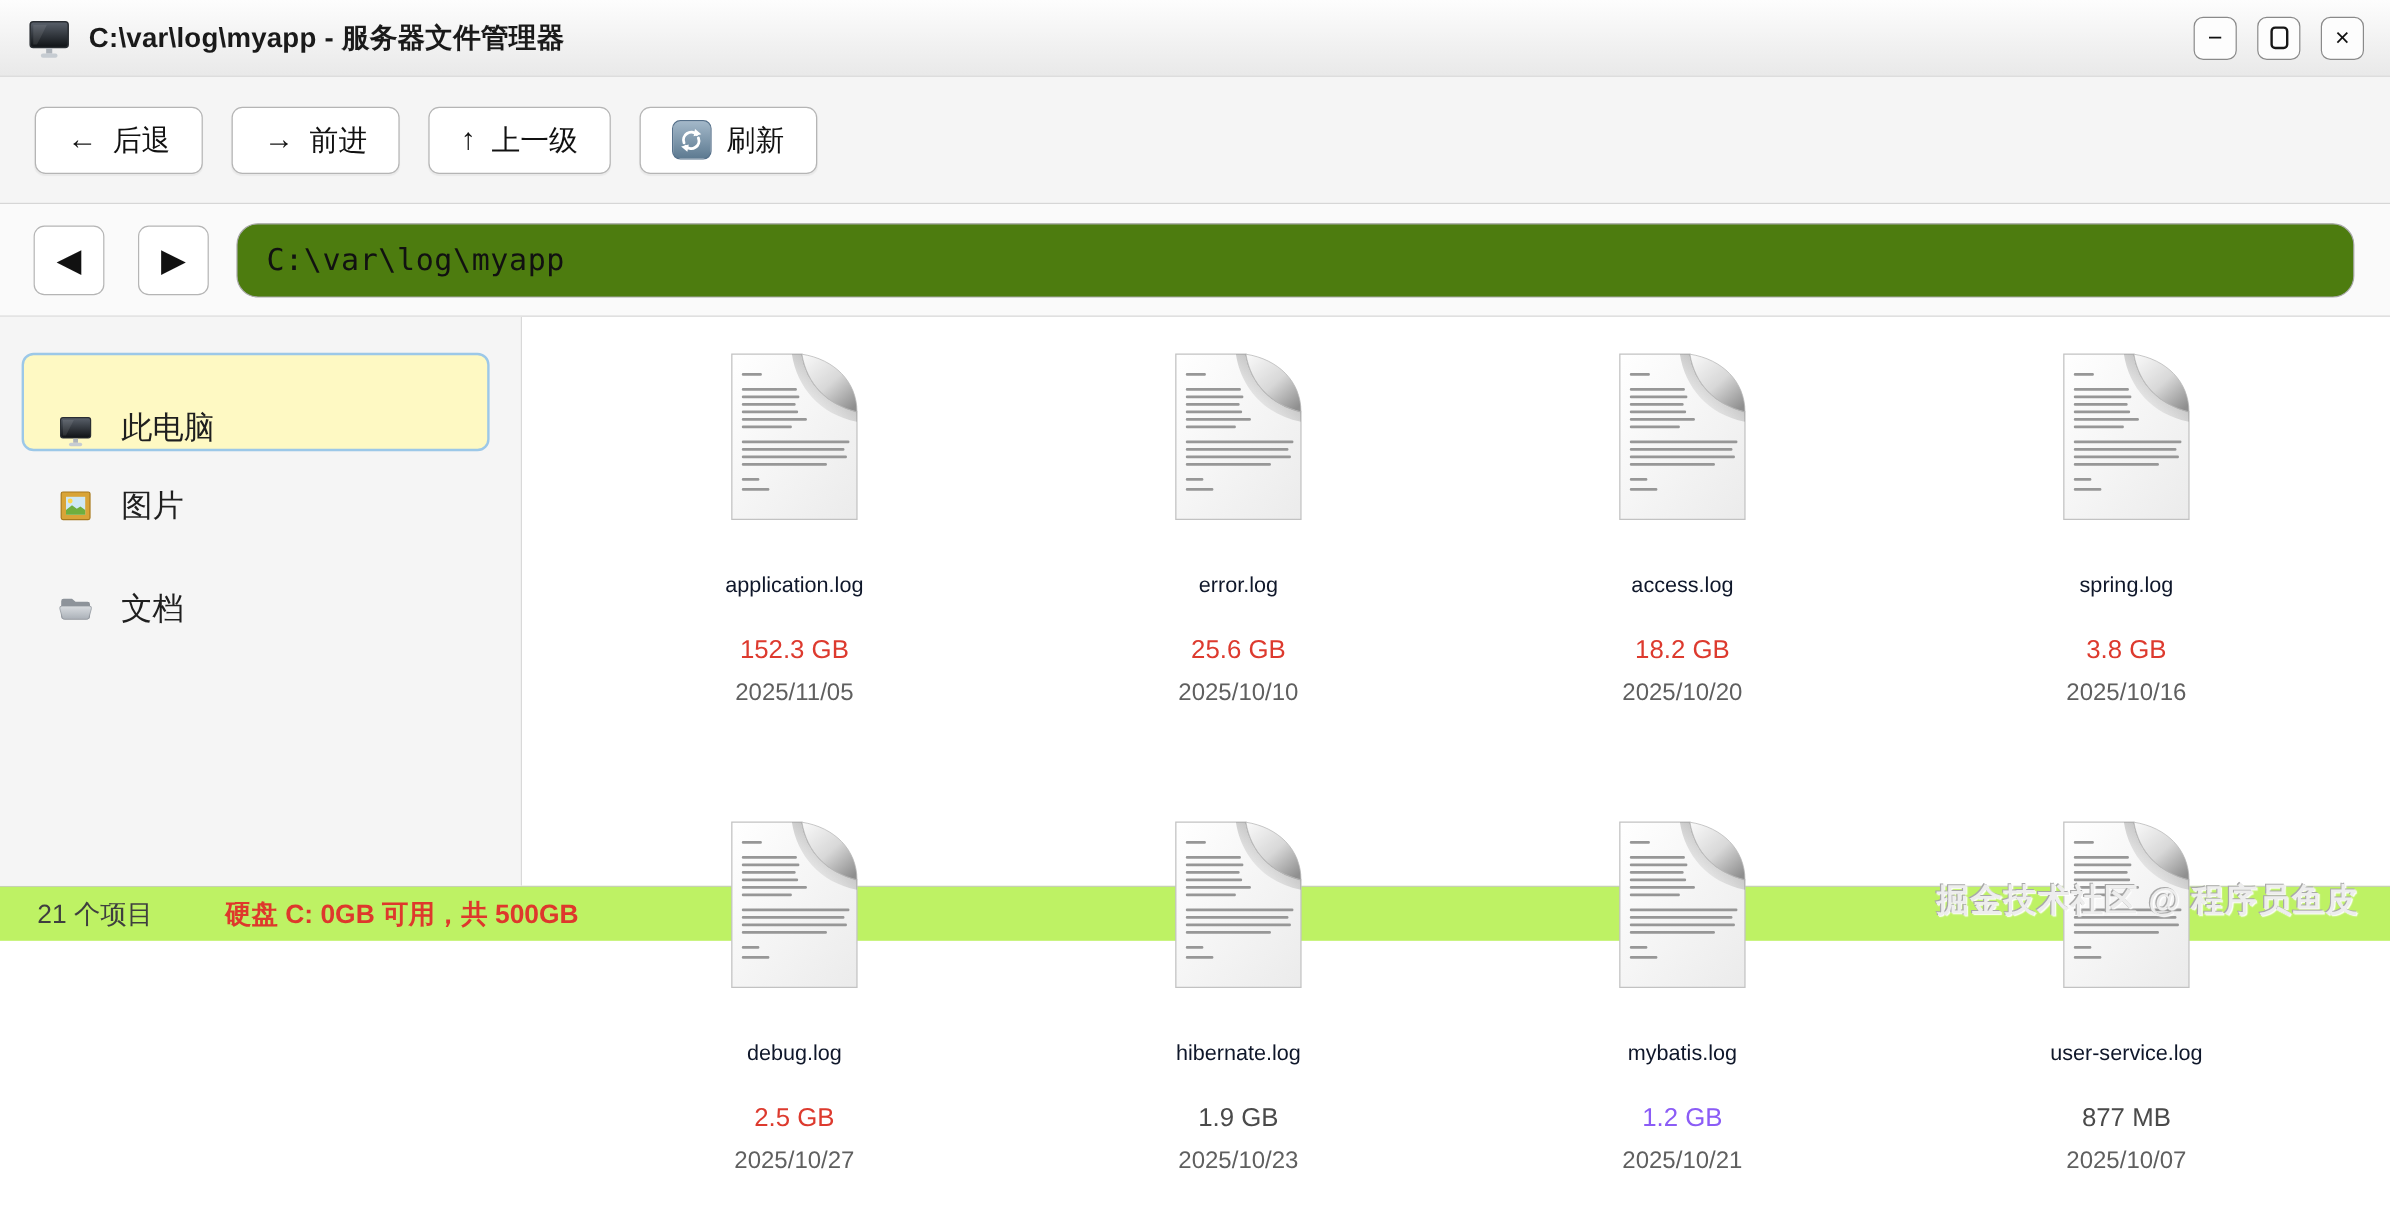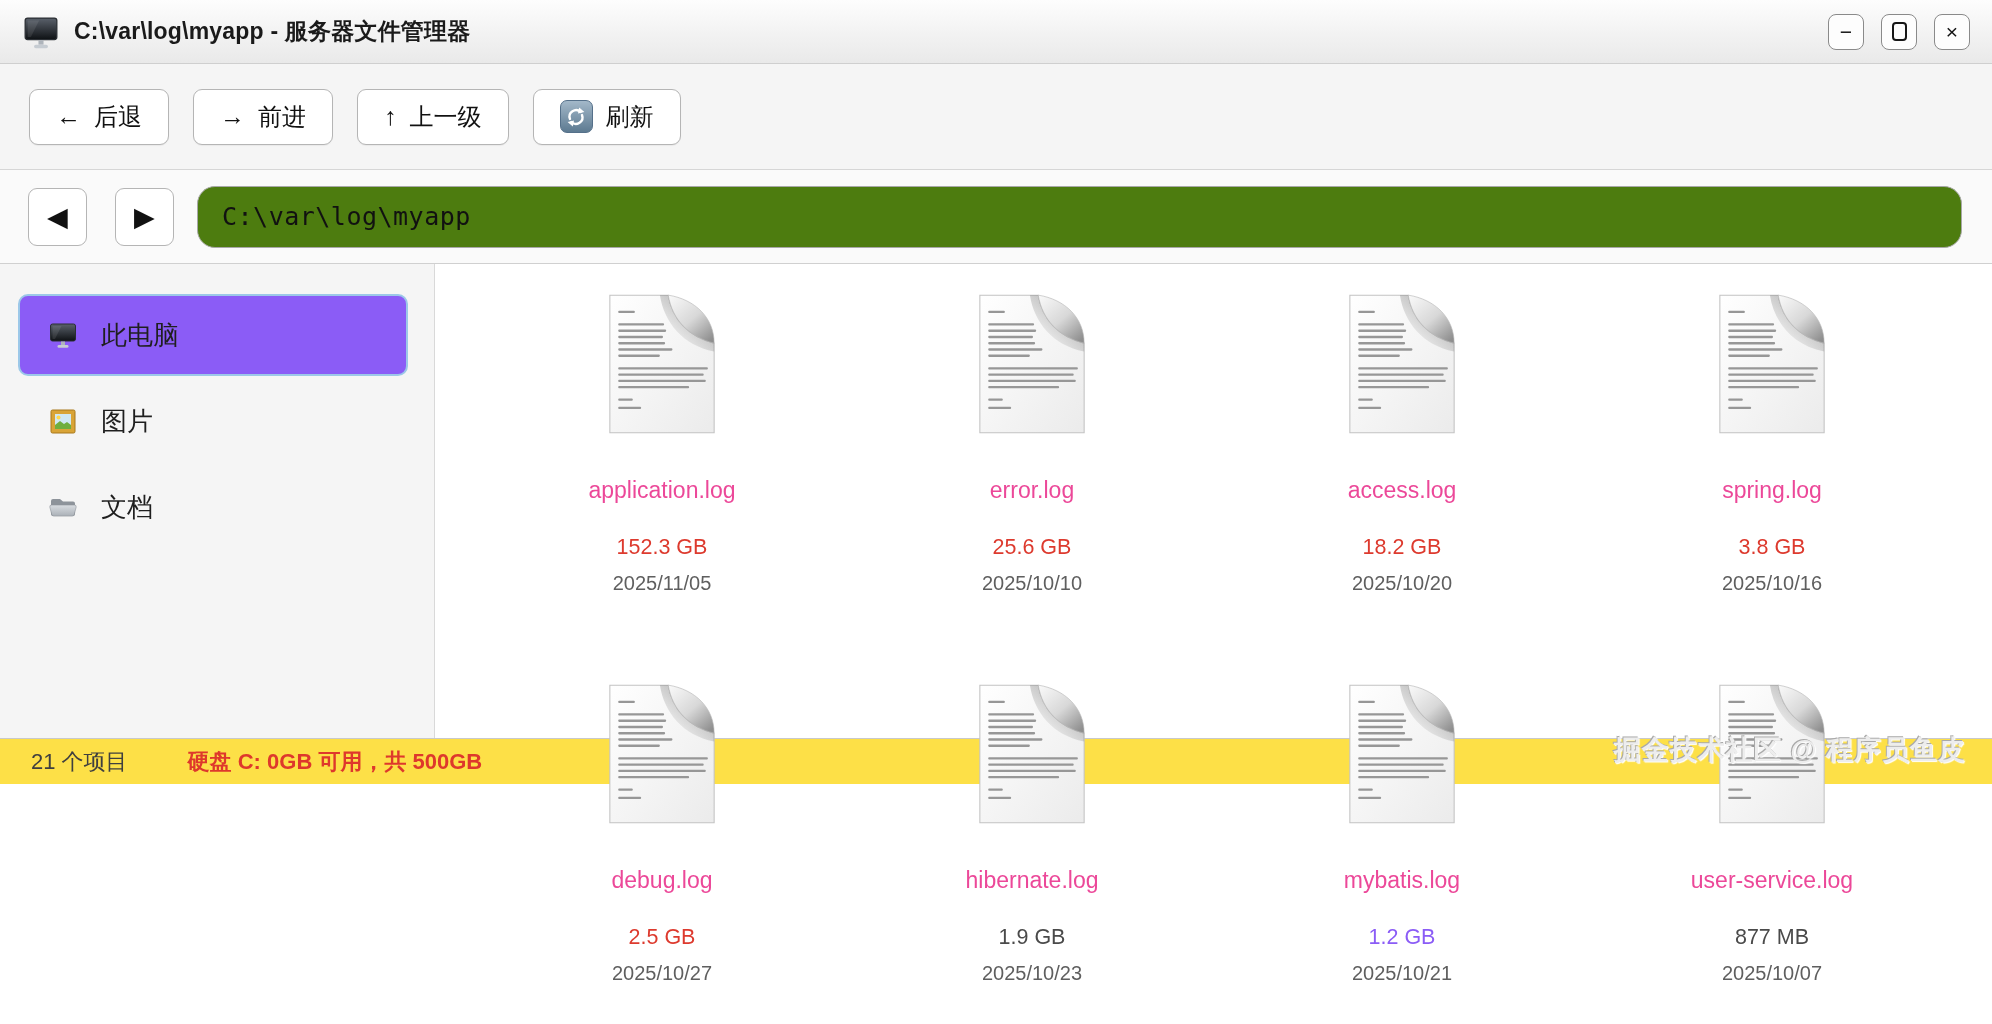--- a/index.html
+++ b/index.html
@@ -67,36 +67,36 @@
   .sidebar {
     width:435px; flex:0 0 435px; background:#f5f5f5;
     border-right:1px solid #d9d9d9; padding-top:30px;
   }
   .side-item {
     height:82px; margin:0 26px 4px 18px; padding-left:28px;
     display:flex; align-items:center; gap:23px;
     border:2px solid transparent; border-radius:10px;
     font-size:26px; color:#1f1f1f;
   }
-  .side-item.selected { background:#8b5cf6; border-color:#9cc8e8; }
+  .side-item.selected { background:#fef9c3; border-color:#9cc8e8;align-items:flex-end; }
   .side-icon { width:30px; height:30px; flex:0 0 30px; }
 
   .files {
     flex:1; display:grid; grid-template-columns:repeat(4,370px);
     grid-auto-rows:390px; padding:27px 0 0 42px; align-content:start;
   }
   .tile { display:flex; flex-direction:column; align-items:center; text-align:center; }
   .tile .doc { height:146px; width:128px; margin-bottom:40px; }
-  .fname { font-size:23px; font-weight:500; color:#ec4899; }
+  .fname { font-size:18px; font-weight:500; color:#0f172a; }
   .fsize { font-size:21.5px; margin-top:31px; font-weight:500; }
   .fdate { font-size:20px; color:#5f5f5f; margin-top:12px; }
 
   
   .statusbar {
-    height:46px; flex:0 0 46px; background:#fde047; border-top:1px solid #c9c9c9;
+    height:46px; flex:0 0 46px; background:#bef264; border-top:1px solid #c9c9c9;
     display:flex; align-items:center; padding:0 24px 0 31px;
   }
   .status-count { font-size:22px; color:#3f3f3f; }
   .status-disk { font-size:22px; font-weight:700; color:#de382c; margin-left:60px; }
 
   .watermark {
     position:absolute; right:26px; bottom:16px; z-index:6;
     font-size:27px; font-weight:700; color:#ededed; letter-spacing:1px;
     text-shadow:-1px -1px 0 #a9a9a9, 1px 1px 1px #ffffff;
     pointer-events:none;

